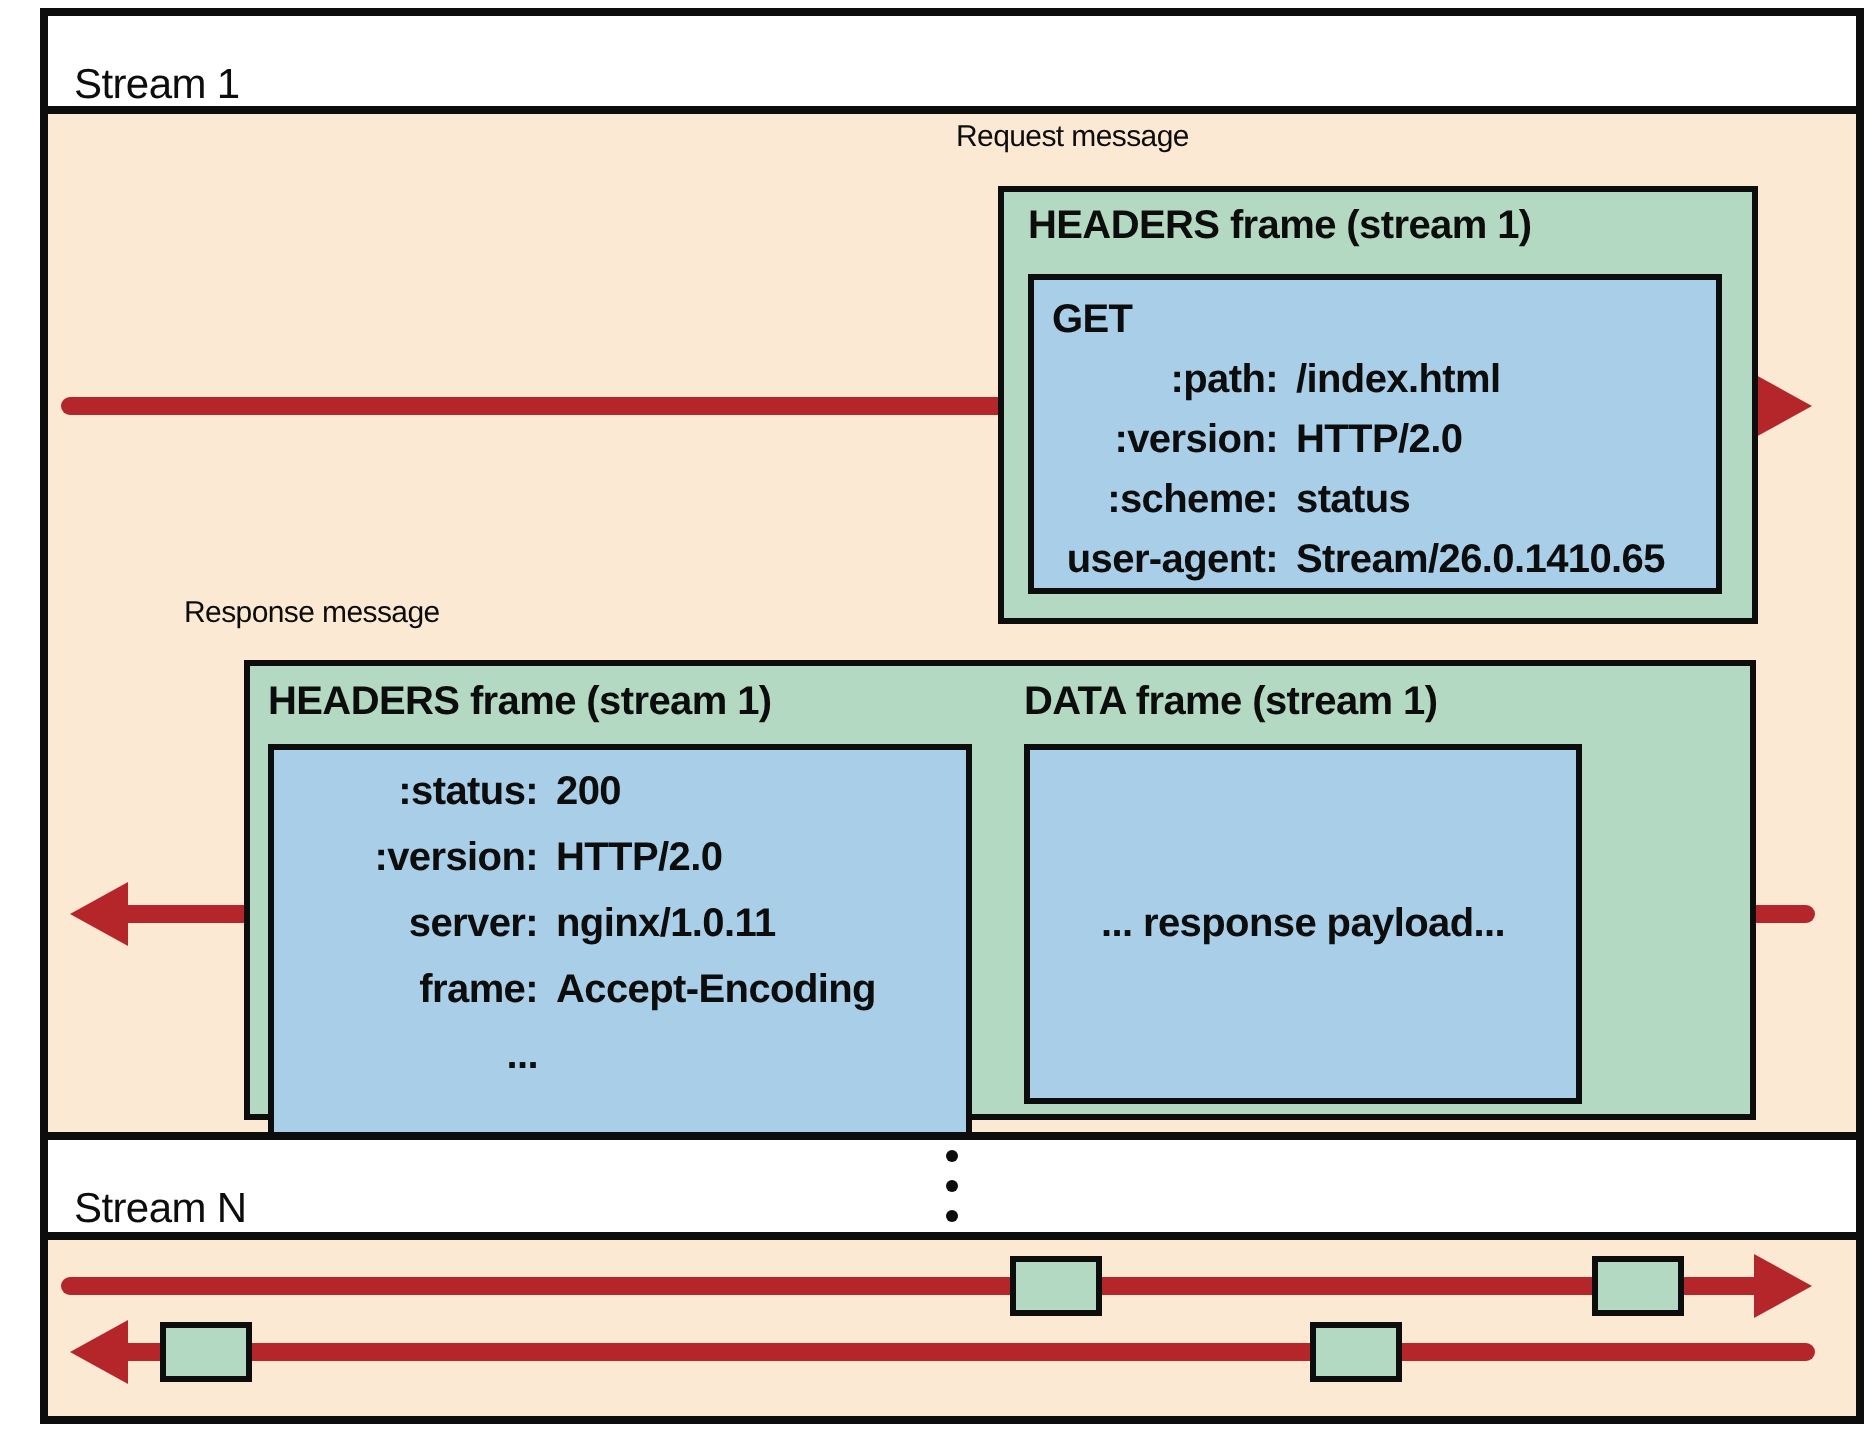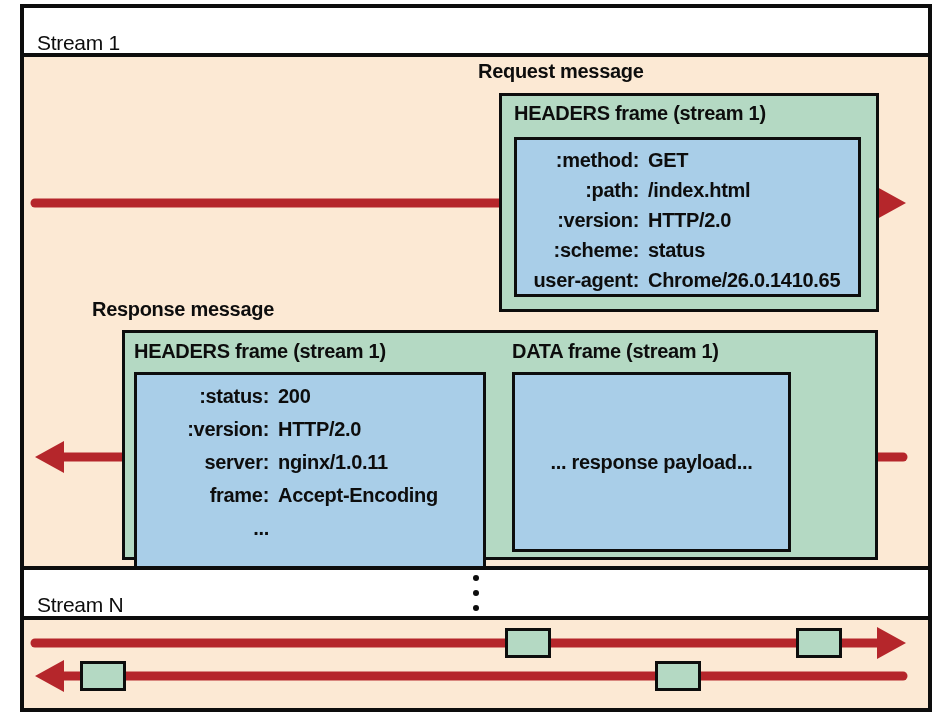--- a/index.html
+++ b/index.html
@@ -19,21 +19,21 @@
   .bar-streamN{height:46px;border-top:4px solid var(--ink);border-bottom:4px solid var(--ink);}
   .bar-label{
     position:absolute;left:13px;top:50%;transform:translateY(-50%);
     font-size:21px;font-weight:400;letter-spacing:-0.3px;white-space:nowrap;margin-top:12px;
   }
   .panel{position:relative;background:var(--peach);flex:none;}
   .panel-main{height:509px;}
   .panel-bottom{flex:1;}
   svg.arrows{position:absolute;left:0;top:0;display:block;}
   .msg-label{
-    position:absolute;font-size:20px;font-weight:700;letter-spacing:-0.3px;white-space:nowrap;
+    position:absolute;font-size:15px;font-weight:400;letter-spacing:-0.3px;white-space:nowrap;
   }
   .green-frame{
     position:absolute;background:var(--green);border:3px solid var(--ink);box-sizing:border-box;margin-left:34px;
   }
   .frame-title{
     position:absolute;font-size:20px;font-weight:700;letter-spacing:-0.3px;white-space:nowrap;
   }
   .blue-box{
     position:absolute;background:var(--blue);border:3px solid var(--ink);box-sizing:border-box;
   }
@@ -78,38 +78,37 @@
       </g>
     </svg>
 
     <span class="msg-label" style="left:454px;top:3px;">Request message</span>
 
     <div class="green-frame req" style="left:441px;top:36px;width:380px;height:219px;">
       <span class="frame-title" style="left:12px;top:6px;">HEADERS frame (stream 1)</span>
       <div class="blue-box" style="left:12px;top:41px;width:347px;height:160px;">
         <div class="kv-rows">
           <div class="kv-row">
-            <span class="kv-key">:method:</span>
             <span class="kv-val">GET</span>
           </div>
           <div class="kv-row">
             <span class="kv-key">:path:</span>
             <span class="kv-val">/index.html</span>
           </div>
           <div class="kv-row">
             <span class="kv-key">:version:</span>
             <span class="kv-val">HTTP/2.0</span>
           </div>
           <div class="kv-row">
             <span class="kv-key">:scheme:</span>
             <span class="kv-val">status</span>
           </div>
           <div class="kv-row">
             <span class="kv-key">user-agent:</span>
-            <span class="kv-val">Chrome/26.0.1410.65</span>
+            <span class="kv-val">Stream/26.0.1410.65</span>
           </div>
         </div>
       </div>
     </div>
 
     <span class="msg-label" style="left:68px;top:241px;">Response message</span>
 
     <div class="green-frame resp" style="left:64px;top:273px;width:756px;height:230px;">
       <span class="frame-title" style="left:9px;top:7px;">HEADERS frame (stream 1)</span>
       <div class="blue-box" style="left:9px;top:39px;width:352px;height:220px;">

